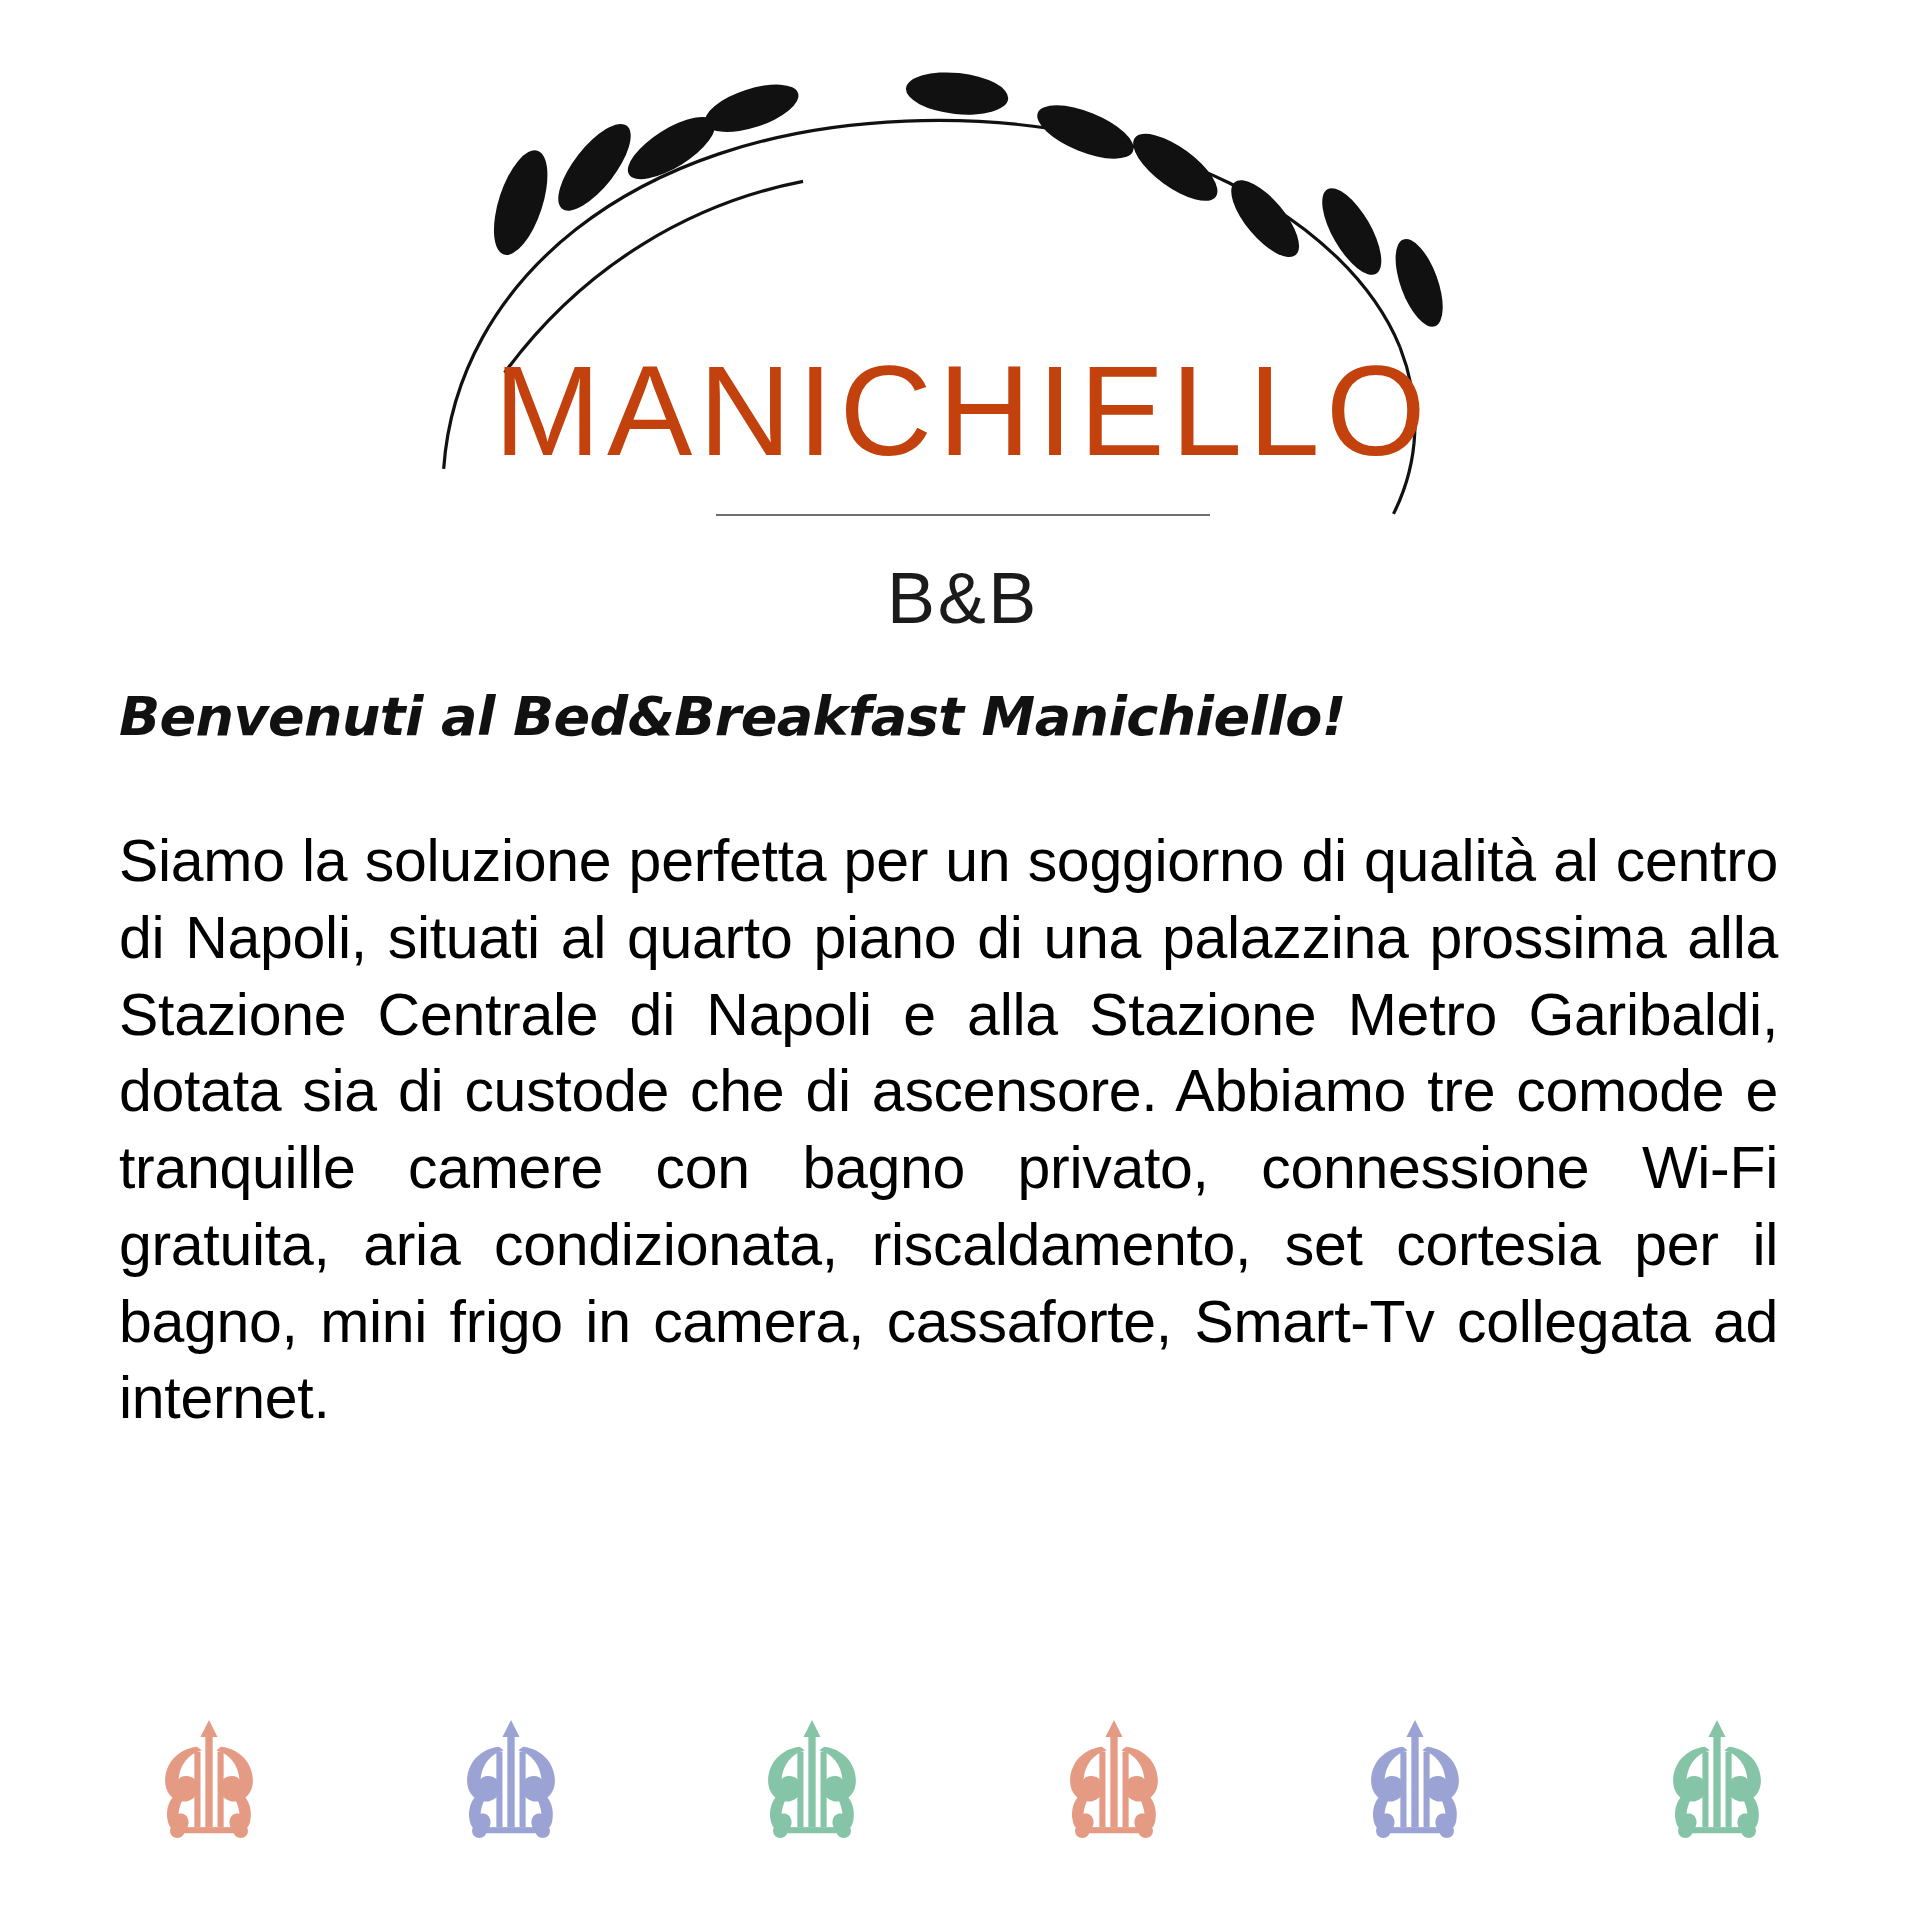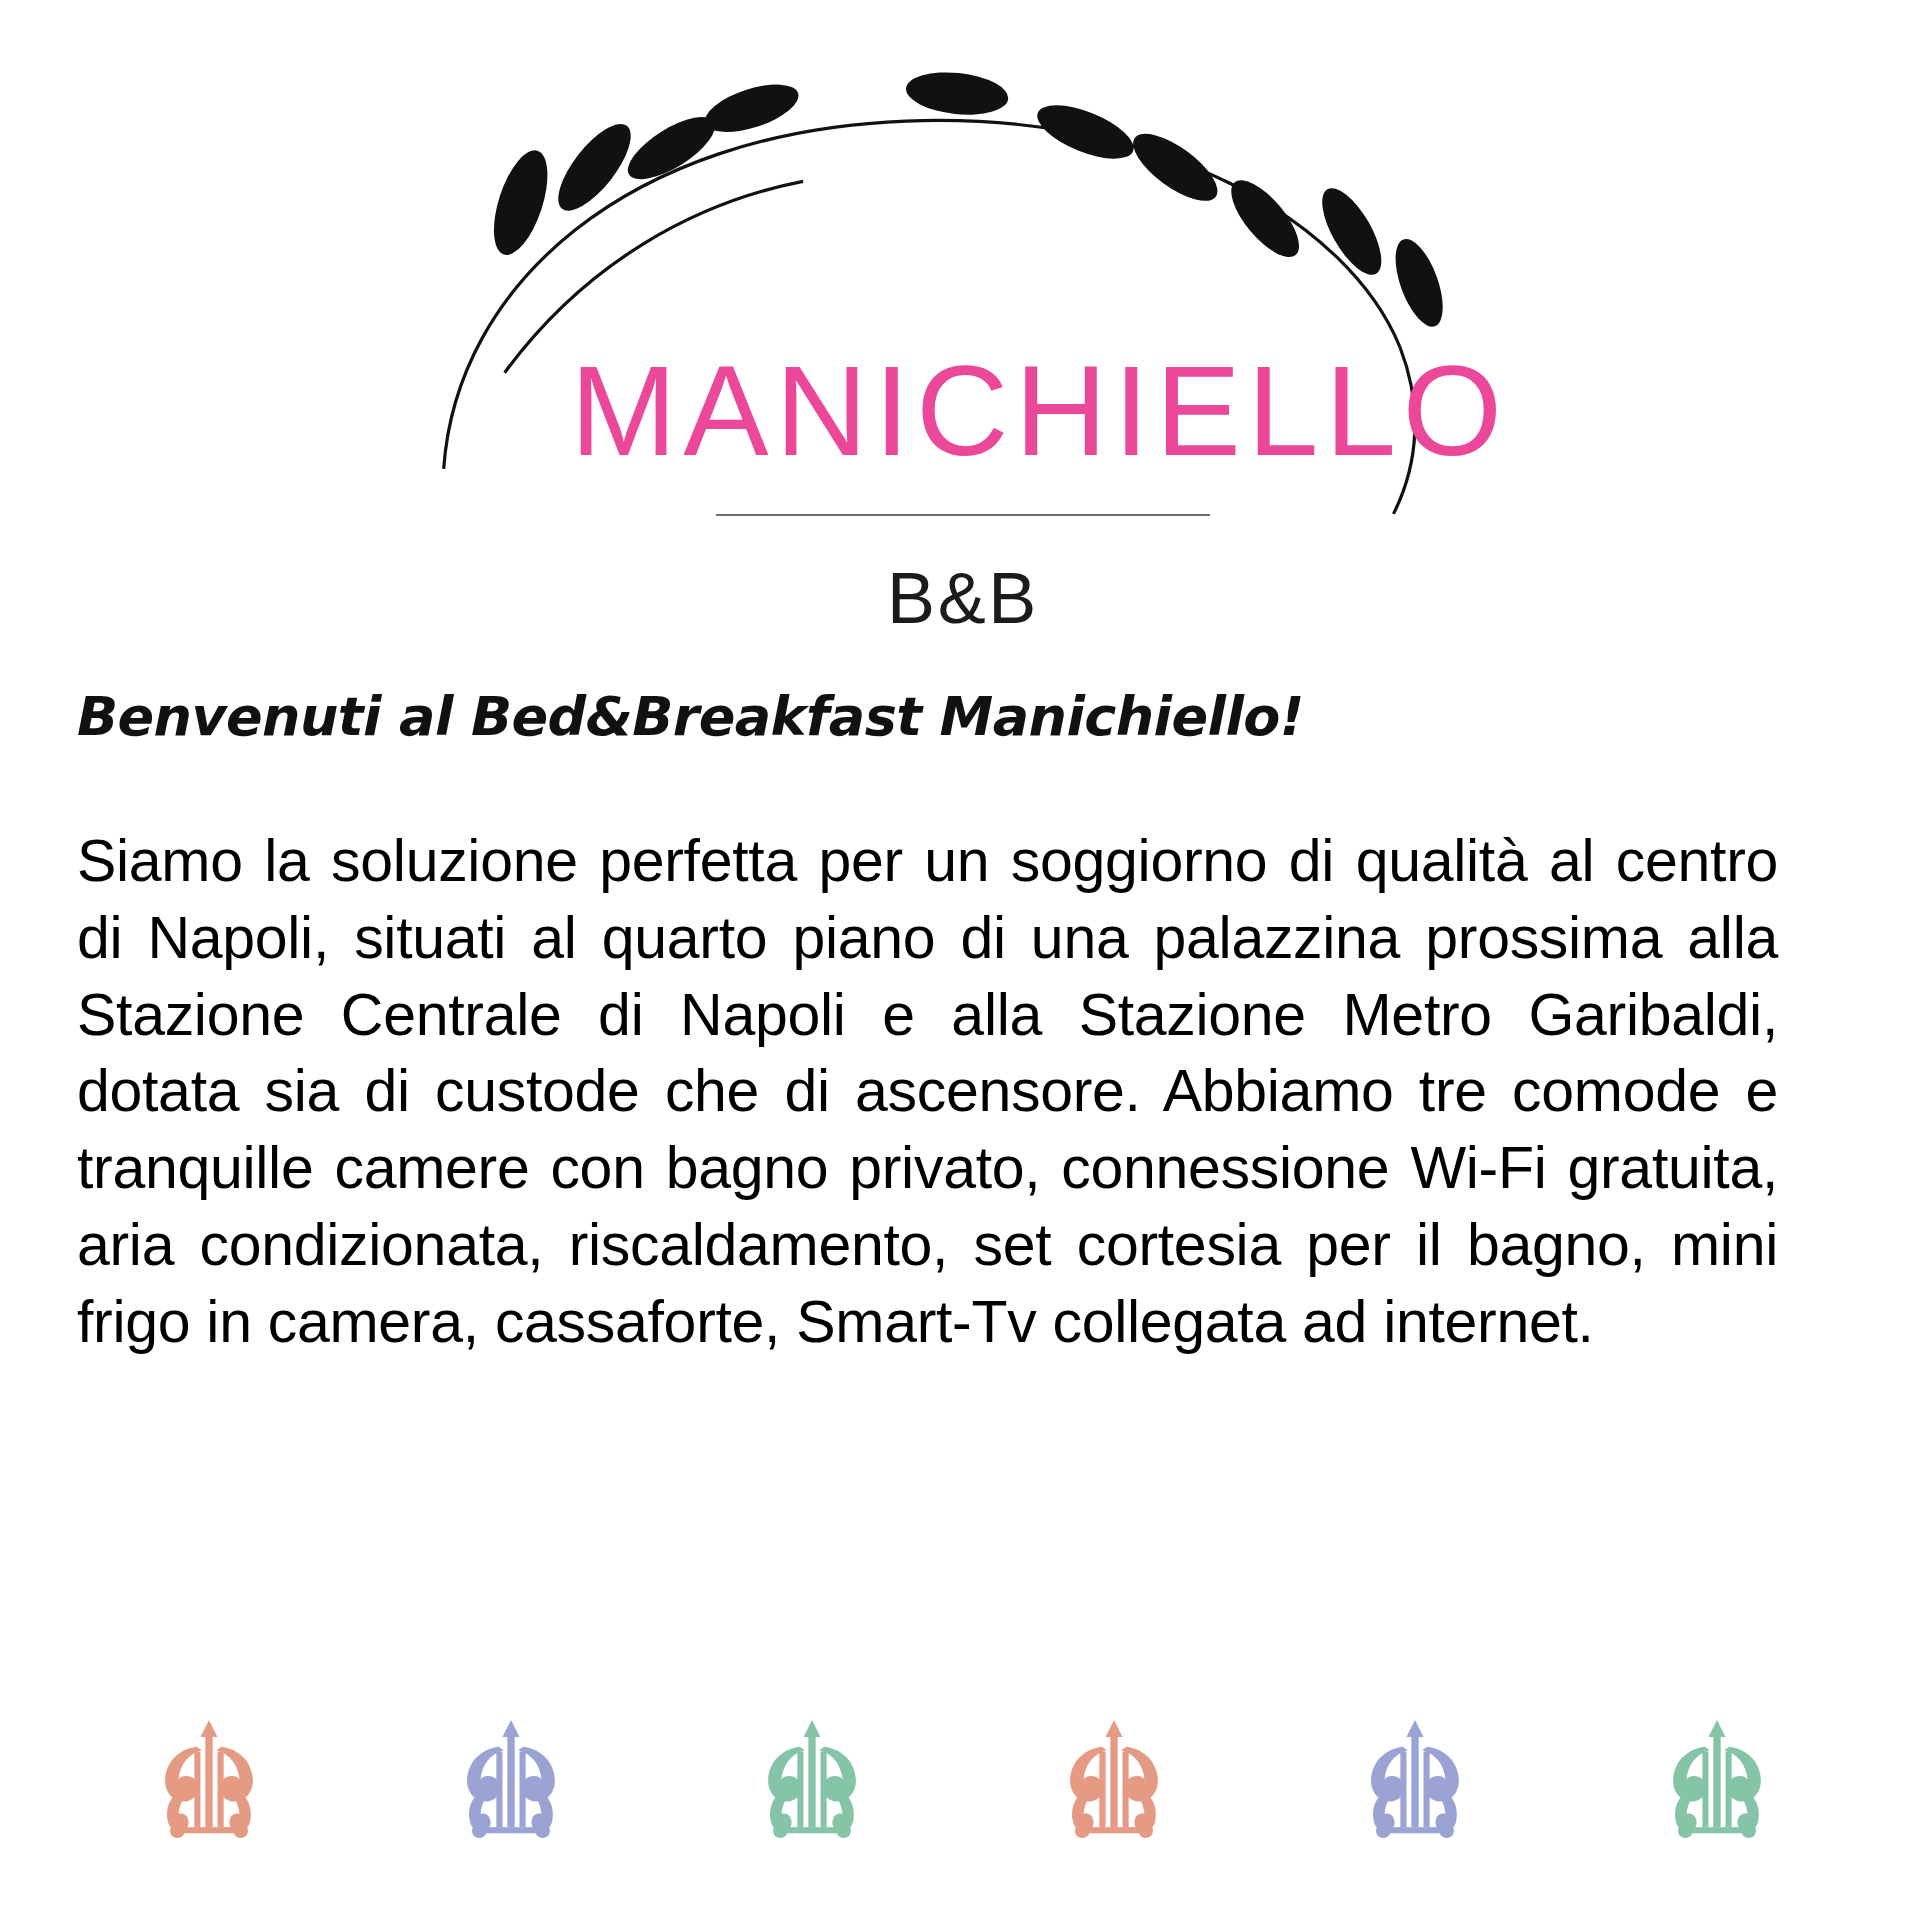--- a/index.html
+++ b/index.html
@@ -42,26 +42,26 @@
   .logo-art svg {
     display: block;
     width: 100%;
     height: 100%;
   }
   .brand-word {
     position: absolute;
     left: 0;
     top: 276px;
     width: 100%;
-    text-align: right;
+    text-align: center;
     font-family: "Liberation Sans", sans-serif;
     font-size: 128px;
     letter-spacing: 6.4px;
     font-weight: 300;
-    color: #ec4899;
+    color: #c2410c;
     line-height: 1;
     white-space: nowrap;
   }
   .brand-rule {
     position: absolute;
     left: 50%;
     transform: translateX(-50%);
     top: 443px;
     width: 494px;
     height: 1.9px;
@@ -71,21 +71,21 @@
     font-family: "Liberation Sans", sans-serif;
     font-size: 72px;
     font-weight: 300;
     letter-spacing: 2.6px;
     color: #1b1b1b;
     margin-top: 11px;
   }
 
   
   .content {
-    padding: 0 148px 0 77px;
+    padding: 0 148px 0 119px;
     margin-top: 35px;
   }
   .headline {
     font-family: "DejaVu Sans", sans-serif;
     font-style: italic;
     font-weight: bold;
     font-size: 54px;
     line-height: 1.1;
     color: #111;
     margin: 39px 0 0 0;

